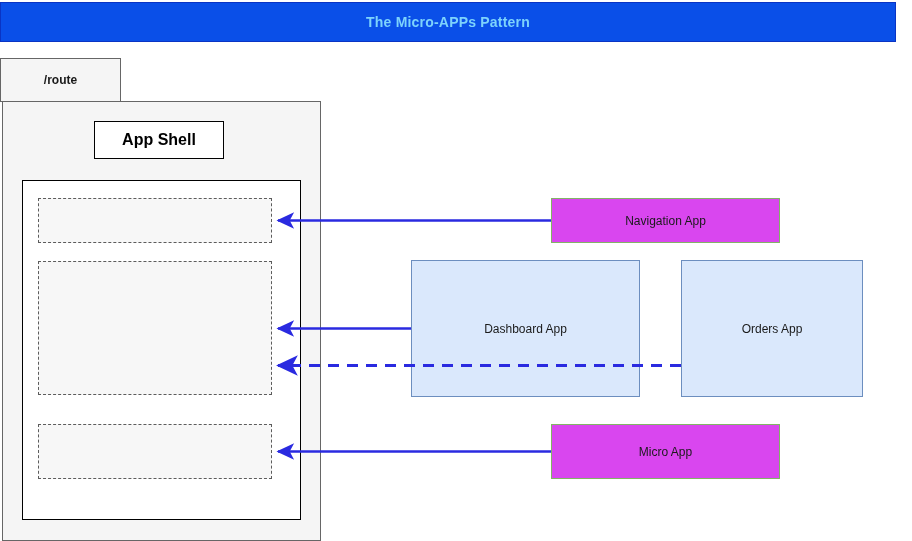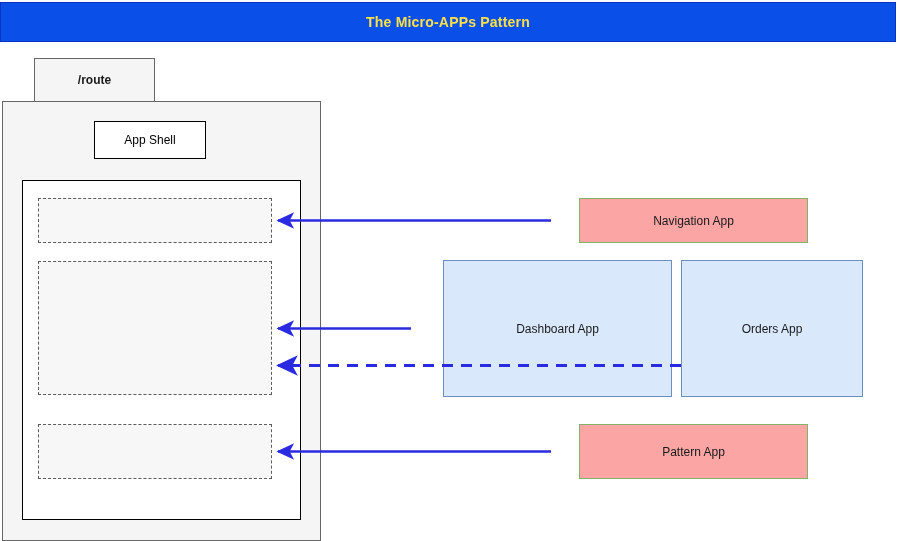--- a/index.html
+++ b/index.html
@@ -29,40 +29,39 @@
     width: 896px;
     height: 40px;
     background: #0A4FE8;
     border: 1px solid #0A34C4;
     box-sizing: border-box;
     display: flex;
     align-items: center;
     justify-content: center;
   }
   .title-banner .title-text {
-    color: #fde047;
+    color: #7dd3fc;
     font-size: 14px;
     font-weight: bold;
     letter-spacing: 0.2px;
     font-family: "Liberation Sans", sans-serif;
   }
 
   
   .gray-box {
     position: absolute;
     background: #F5F5F5;
     border: 1px solid #666666;
     box-sizing: border-box;
     display: flex;
     align-items: center;
     justify-content: center;
     font-size: 12px;
     font-weight: bold;
     color: #1A1A1A;
-    margin-left: 34px;
   }
 
   
   .route-tab {
     left: 0px;
     top: 58px;
     width: 121px;
     height: 44px;
   }
 
@@ -84,30 +83,30 @@
     background: #F5F5F5;
     border: 1px solid #666666;
     box-sizing: border-box;
   }
 
   
   .app-shell-box {
     position: absolute;
     left: 94px;
     top: 121px;
-    width: 112px;
+    width: 130px;
     height: 38px;
     background: #ffffff;
     border: 1px solid #000000;
     box-sizing: border-box;
     display: flex;
     align-items: center;
     justify-content: center;
-    font-size: 12px;
-    font-weight: normal;
+    font-size: 16px;
+    font-weight: bold;
     color: #000000;
   }
 
   
   .page-region {
     position: absolute;
     left: 22px;
     top: 180px;
     width: 279px;
     height: 340px;
@@ -132,31 +131,30 @@
     position: absolute;
     box-sizing: border-box;
     display: flex;
     align-items: center;
     justify-content: center;
     font-size: 12px;
     color: #1A1A1A;
     text-align: center;
   }
   .app-box.green {
-    background: #fca5a5;
+    background: #d946ef;
     border: 1px solid #82B366;
-    margin-left: 28px;
   }
   .app-box.blue {
     background: #DAE8FC;
     border: 1px solid #6C8EBF;
   }
 
   .nav-app       { left: 551px; top: 198px; width: 229px; height: 45px; }
-  .dashboard-app { left: 411px; top: 260px; width: 229px; height: 137px; margin-left: 32px; }
+  .dashboard-app { left: 411px; top: 260px; width: 229px; height: 137px; }
   .orders-app    { left: 681px; top: 260px; width: 182px; height: 137px; }
   .footer-app    { left: 551px; top: 424px; width: 229px; height: 55px; }
 
   
   .arrow-layer {
     position: absolute;
     left: 0;
     top: 0;
     width: 912px;
     height: 541px;
@@ -195,21 +193,21 @@
 
   <div class="app-box blue dashboard-app">
     <span>Dashboard App</span>
   </div>
 
   <div class="app-box blue orders-app">
     <span>Orders App</span>
   </div>
 
   <div class="app-box green footer-app">
-    <span>Pattern App</span>
+    <span>Micro App</span>
   </div>
 
   <svg class="arrow-layer" viewBox="0 0 912 541" width="912" height="541">
     <defs>
       <marker id="arrowhead" markerWidth="7" markerHeight="7" refX="6.4" refY="3.2" orient="auto" markerUnits="strokeWidth">
         <path d="M 7,3.2 L 0.2,6.4 L 1.9,3.2 L 0.2,0 Z" fill="#2A2AE0"></path>
       </marker>
     </defs>
 
     <g>

